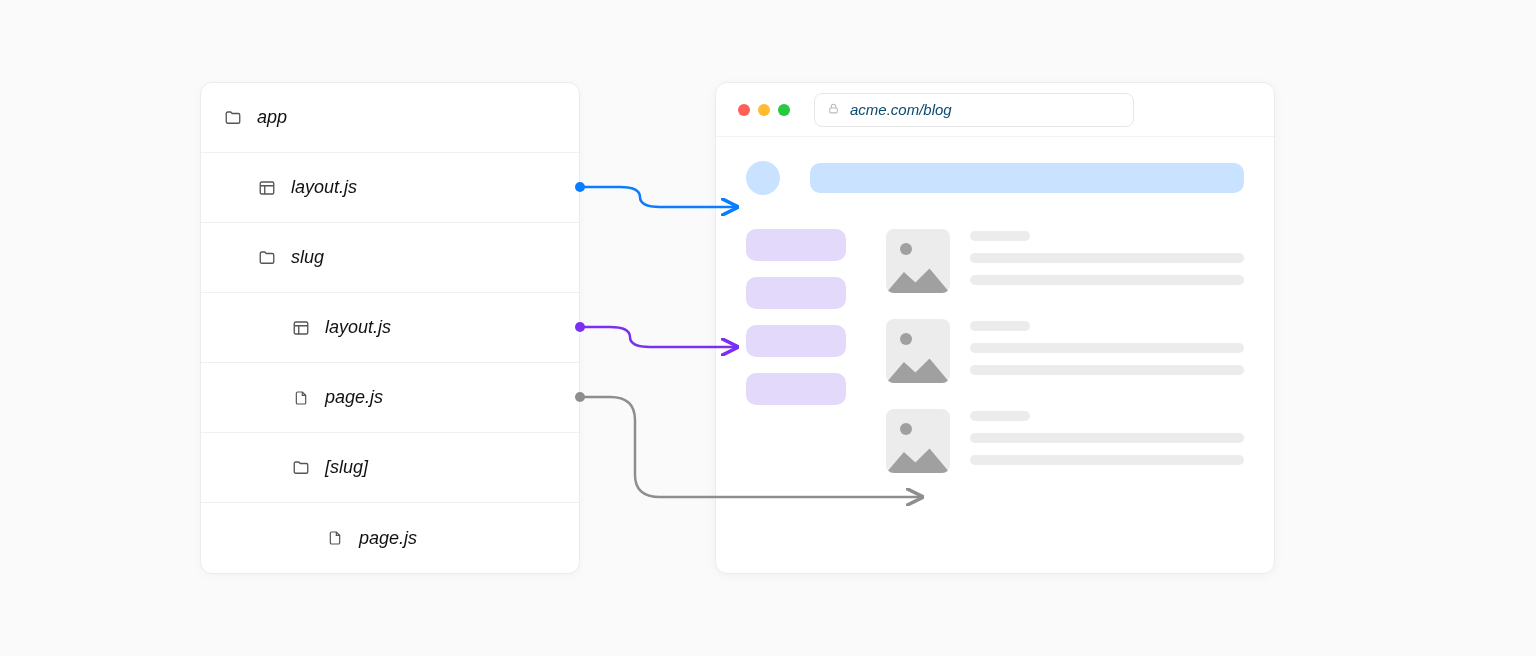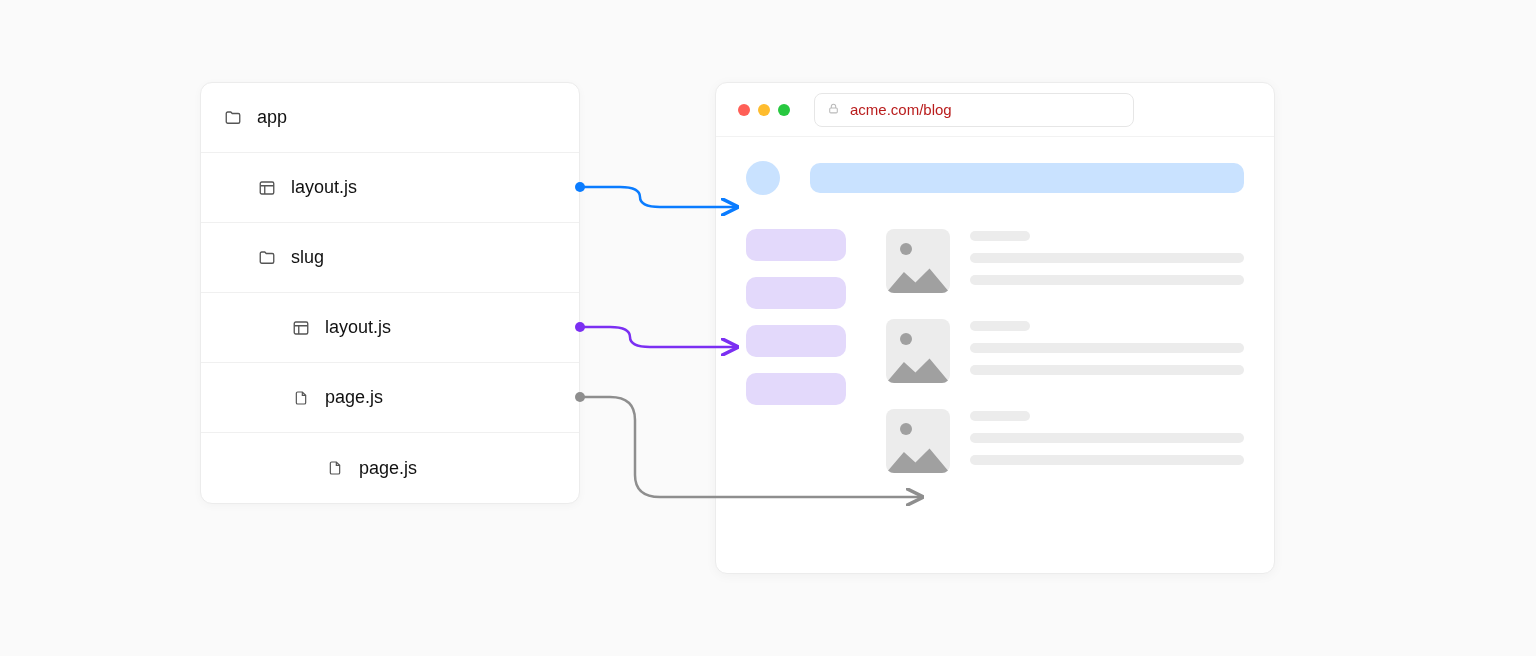--- a/index.html
+++ b/index.html
@@ -7,20 +7,21 @@
     font-family: -apple-system, BlinkMacSystemFont, "Segoe UI", Helvetica, Arial, sans-serif;
     background: #fafafa;
     width: 1536px;
     height: 656px;
     position: relative;
   }
   .canvas {
     position: relative;
     width: 1536px;
     height: 624px;
+    font-style: italic;
   }
 
   
   .filetree {
     position: absolute;
     left: 200px;
     top: 82px;
     width: 380px;
     background: #fff;
     border: 1px solid #ececec;
@@ -75,21 +76,21 @@
   .addr {
     flex: 1 1 auto;
     max-width: 320px;
     height: 34px;
     border: 1px solid #e6e6e6;
     border-radius: 8px;
     display: flex;
     align-items: center;
     gap: 10px;
     padding: 0 12px;
-    color: #b91c1c;
+    color: #0c4a6e;
     font-size: 15px;
   }
   .addr .lock { color: #bbb; }
 
   .browser-body {
     padding: 24px 30px 24px 30px;
   }
   .hdr {
     display: flex;
     align-items: center;
@@ -186,20 +187,28 @@
     <div class="ft-row pad-2">
       <span class="icon">
         <svg width="16" height="18" viewBox="0 0 24 24" fill="none" stroke="#555" stroke-width="1.8">
             <path d="M14 3H7a2 2 0 0 0-2 2v14a2 2 0 0 0 2 2h10a2 2 0 0 0 2-2V8z"></path>
             <path d="M14 3v5h5"></path>
           </svg>
       </span>
       <span>page.js</span>
     </div>
 
+    <div class="ft-row pad-2">
+      <span class="icon">
+        <svg width="18" height="18" viewBox="0 0 24 24" fill="none" stroke="#555" stroke-width="1.8">
+            <path d="M3 6a2 2 0 0 1 2-2h4l2 2h8a2 2 0 0 1 2 2v9a2 2 0 0 1-2 2H5a2 2 0 0 1-2-2V6z"></path>
+          </svg>
+      </span>
+      <span>[slug]</span>
+    </div>
 
     <div class="ft-row pad-3">
       <span class="icon">
         <svg width="16" height="18" viewBox="0 0 24 24" fill="none" stroke="#555" stroke-width="1.8">
             <path d="M14 3H7a2 2 0 0 0-2 2v14a2 2 0 0 0 2 2h10a2 2 0 0 0 2-2V8z"></path>
             <path d="M14 3v5h5"></path>
           </svg>
       </span>
       <span>page.js</span>
     </div>

